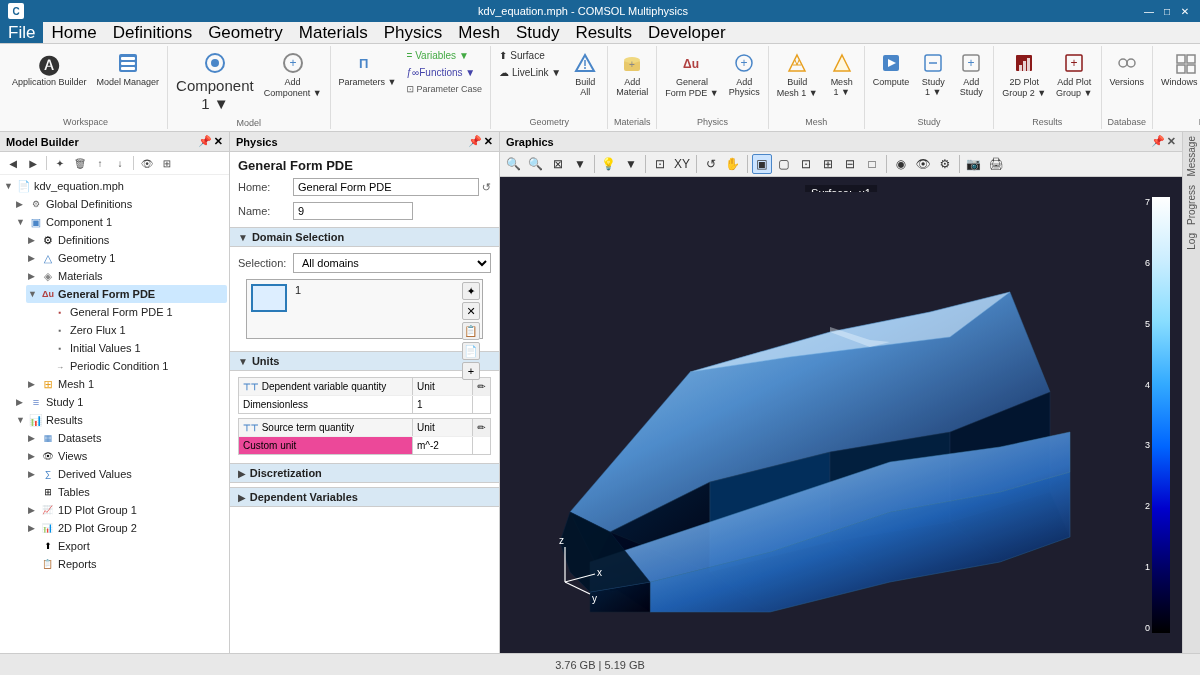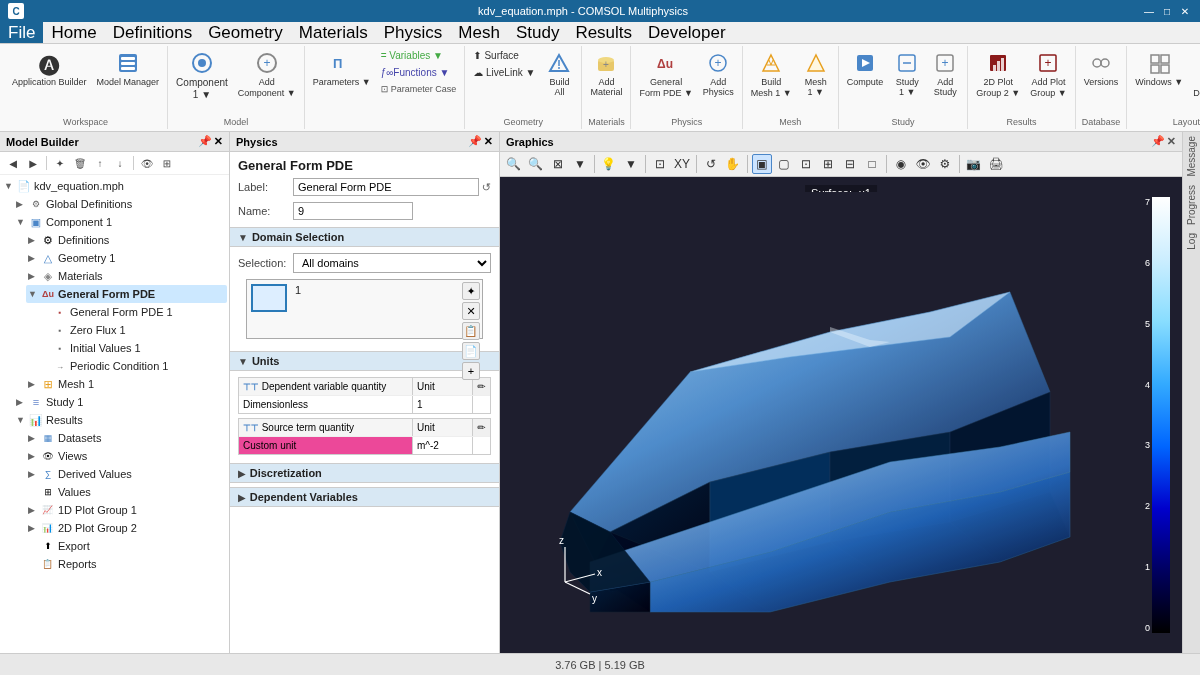--- a/index.html
+++ b/index.html
@@ -138,21 +138,21 @@
 
   <div class="ribbon-group">
     <div class="ribbon-buttons">
       <div class="ribbon-btn">
         <div class="icon">
           <svg width="22" height="22" viewBox="0 0 22 22">
               <circle cx="11" cy="11" r="9" fill="none" stroke="#4a86c8" stroke-width="2"></circle>
               <circle cx="11" cy="11" r="4" fill="#4a86c8"></circle>
             </svg>
         </div>
-        <span style="font-size:10px;text-align:center;line-height:1.2;">Component<br>1 ▼</span>
+        <span style="font-size:15px;text-align:center;line-height:1.2;">Component<br>1 ▼</span>
       </div>
       <div class="ribbon-btn">
         <div class="icon">
           <svg width="22" height="22" viewBox="0 0 22 22">
               <circle cx="11" cy="11" r="9" fill="none" stroke="#888" stroke-width="2"></circle>
               <text x="11" y="15" font-size="12" text-anchor="middle" fill="#4a86c8">+</text>
             </svg>
         </div>
         <span style="font-size:9px;text-align:center;line-height:1.2;">Add<br>Component ▼</span>
       </div>
@@ -490,21 +490,21 @@
             <span class="tree-label">Views</span>
           </div>
           <div class="tree-item">
             <span class="tree-toggle">▶</span>
             <span class="tree-icon" style="font-size:9px;color:#4a86c8;">∑</span>
             <span class="tree-label">Derived Values</span>
           </div>
           <div class="tree-item">
             <span class="tree-toggle" style="width:12px;"></span>
             <span class="tree-icon" style="font-size:9px;">⊞</span>
-            <span class="tree-label">Values</span>
+            <span class="tree-label">Tables</span>
           </div>
           <div class="tree-item">
             <span class="tree-toggle">▶</span>
             <span class="tree-icon" style="font-size:9px;color:#8b1a1a;">📈</span>
             <span class="tree-label">1D Plot Group 1</span>
           </div>
           <div class="tree-item">
             <span class="tree-toggle">▶</span>
             <span class="tree-icon" style="font-size:9px;color:#8b1a1a;">📊</span>
             <span class="tree-label">2D Plot Group 2</span>
@@ -529,21 +529,21 @@
       <span>Physics</span>
       <div style="display:flex;gap:2px;">
         <div style="font-size:11px;cursor:pointer;">📌</div>
         <div style="font-size:11px;cursor:pointer;">✕</div>
       </div>
     </div>
     <div id="settings-content">
       <div class="settings-title">General Form PDE</div>
 
       <div class="settings-row">
-        <span class="settings-label">Label:</span>
+        <span class="settings-label">Home:</span>
         <input class="settings-input" value="General Form PDE" style="">
         <div style="margin-left:3px;font-size:11px;cursor:pointer;color:#666;">↺</div>
       </div>
 
       <div class="settings-row">
         <span class="settings-label">Name:</span>
         <input class="settings-input-sm" value="9" style="">
       </div>
 
       <div class="section-header">

